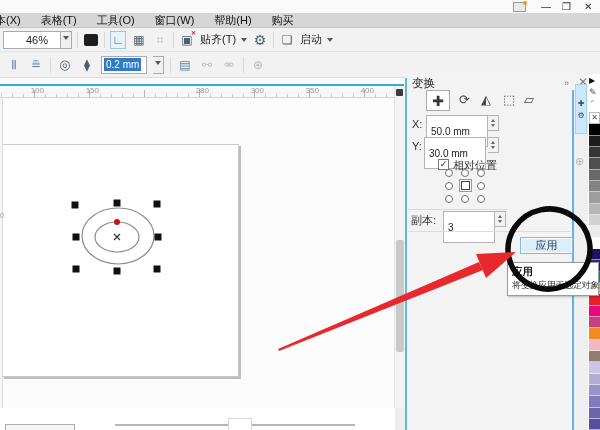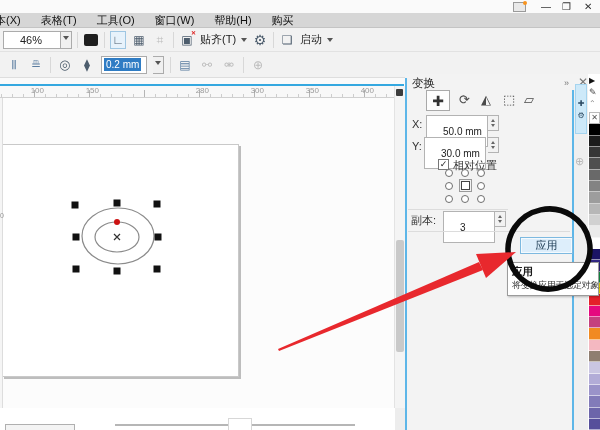--- a/index.html
+++ b/index.html
@@ -12,21 +12,21 @@
   .winbtn{top:1px;font-size:10px;color:#333;line-height:11px;cursor:default}
   .appbadge{left:513px;top:2px;width:13px;height:10px;border:1px solid #9a9a9a;background:#e9e9e9}
   .appbadge::after{content:"";position:absolute;right:-2px;top:-2px;width:4px;height:4px;border-radius:50%;background:#f7931e}
   .menubar{left:0;top:13px;width:600px;height:15px;background:#d6d6d6;border-bottom:1px solid #c4c4c4;display:flex;align-items:center;overflow:hidden}
   .mitem{font-size:11px;color:#111;padding:0 10px;white-space:nowrap}
   .mitem.clip{margin-left:-26px}
   
   .toolbar1{left:0;top:28px;width:600px;height:24px;background:#f2f2f2;border-bottom:1px solid #e2e2e2;display:flex;align-items:center;gap:5px;padding-left:3px}
   .toolbar2{left:0;top:52px;width:600px;height:26px;background:#f2f2f2;border-bottom:1px solid #dedede;display:flex;align-items:center;gap:6px;padding-left:6px}
   .vsep{width:1px;height:16px;background:#d8d8d8;flex:0 0 auto}
-  .combo{width:58px;height:18px;background:#fff;border:1px solid #ababab;font-size:11px;color:#222;display:flex;align-items:center;padding-left:16px}
+  .combo{width:58px;height:18px;background:#fff;border:1px solid #ababab;font-size:11px;color:#222;display:flex;align-items:center;padding-left:22px}
   .dropbtn{width:11px;height:18px;border:1px solid #ababab;border-left:none;background:#f0f0f0;display:flex;align-items:center;justify-content:center}
   .tri-down{width:0;height:0;border:3px solid transparent;border-top:4px solid #555;margin-top:3px}
   .tbico{width:16px;height:18px;display:flex;align-items:center;justify-content:center;font-size:12px;color:#4d5d6d;line-height:1;flex:0 0 auto}
   .tbico.active{border:1px solid #9fc6e2;background:#e7f2fb}
   .tbico.disabled{color:#bcbcbc}
   .tbtext{font-size:11px;color:#222;white-space:nowrap}
   .blackpreview{width:14px;height:12px;background:#1e1e1e;border-radius:2px}
   .snapmark{position:relative}
   .snapmark::after{content:"✕";position:absolute;right:-1px;top:-1px;font-size:6px;color:#d22;font-weight:bold}
   .outfield{width:46px;height:18px;background:#fff;border:1px solid #ababab;display:flex;align-items:center;padding-left:2px}
@@ -55,21 +55,21 @@
   
   .docker{left:405px;top:74px;width:183px;height:356px;background:#f3f3f3}
   .docker-blue-l{left:405px;top:78px;width:2px;height:352px;background:#5db6e8}
   .docker-blue-r{left:572px;top:90px;width:2px;height:340px;background:#5db6e8}
   .docker-title{left:412px;top:76px;font-size:11.5px;color:#222}
   .dk-collapse{left:564px;top:78px;font-size:9px;color:#777}
   .dk-close{left:578px;top:75px;font-size:12px;color:#777}
   .dk-ico{position:absolute;font-size:13px;color:#4a4a4a;line-height:1}
   .dk-ico.boxed{left:426px;top:90px;width:24px;height:21px;border:1px solid #a9a9a9;background:#fdfdfd;display:flex;align-items:center;justify-content:center;font-size:14px;color:#333}
   .dk-label{position:absolute;font-size:11px;color:#333}
-  .dk-field{position:absolute;width:62px;height:32px;background:#fff;border:1px solid #b3b3b3;font-size:10px;color:#222;display:flex;align-items:center;padding-left:16px}
+  .dk-field{position:absolute;width:62px;height:32px;background:#fff;border:1px solid #b3b3b3;font-size:10px;color:#222;display:flex;align-items:center;padding-left:4px}
   .dk-spin{position:absolute;width:11px;height:16px;background:#f2f2f2;border:1px solid #b3b3b3;border-left:none;display:flex;flex-direction:column;align-items:center;justify-content:center}
   .tri-u{width:0;height:0;border:2.5px solid transparent;border-bottom:3px solid #666;border-top:none;margin-bottom:2px}
   .tri-d{width:0;height:0;border:2.5px solid transparent;border-top:3px solid #666;border-bottom:none}
   .checkbox{left:438px;top:159px;width:11px;height:11px;background:#fff;border:1px solid #777;font-size:9px;color:#222;display:flex;align-items:center;justify-content:center}
   .checkbox::after{content:"✓";margin-top:-1px}
   .anchor-grid{left:441px;top:166px;display:grid;grid-template-columns:repeat(3,16px);grid-auto-rows:13px;justify-items:center;align-items:center}
   .anchor{width:8px;height:8px;border:1px solid #6e6e6e;border-radius:50%;background:#fff}
   .anchor.sel{border-radius:0;width:9px;height:9px;border-color:#444;outline:1px solid #9a9a9a;outline-offset:1.5px}
   .dk-sep{position:absolute;height:1px;background:#dcdcdc}
   .applybtn{left:520px;top:237px;width:53px;height:17px;background:#ddeefb;border:1px solid #7db9e0;box-shadow:inset 0 0 0 1px #f4fafe;font-size:11px;color:#1b3a52;display:flex;align-items:center;justify-content:center}

